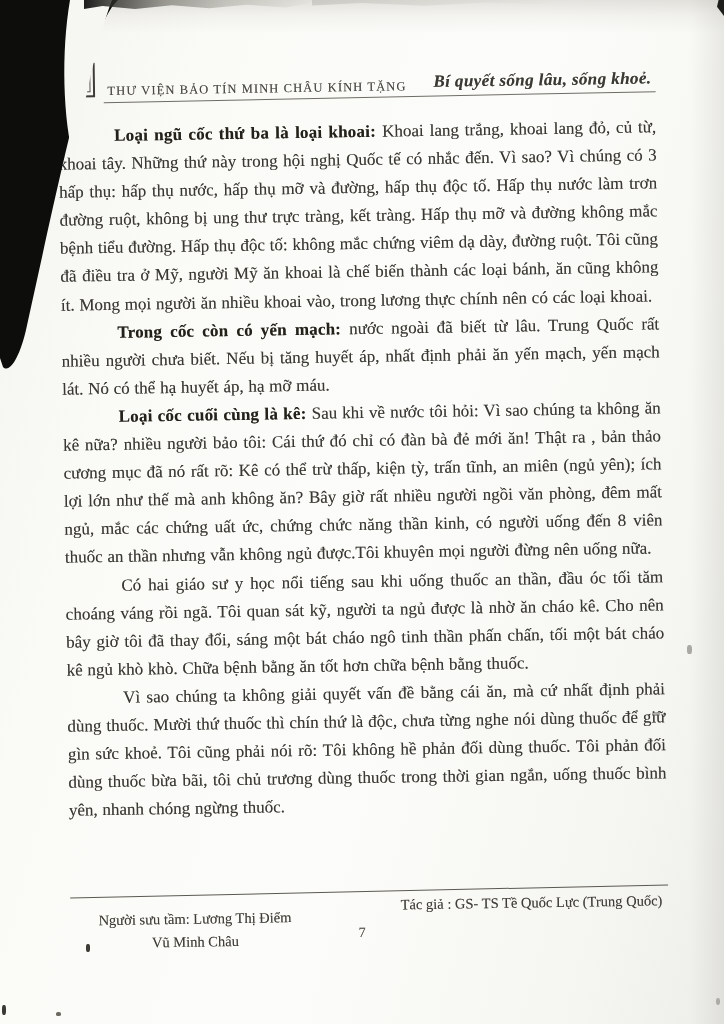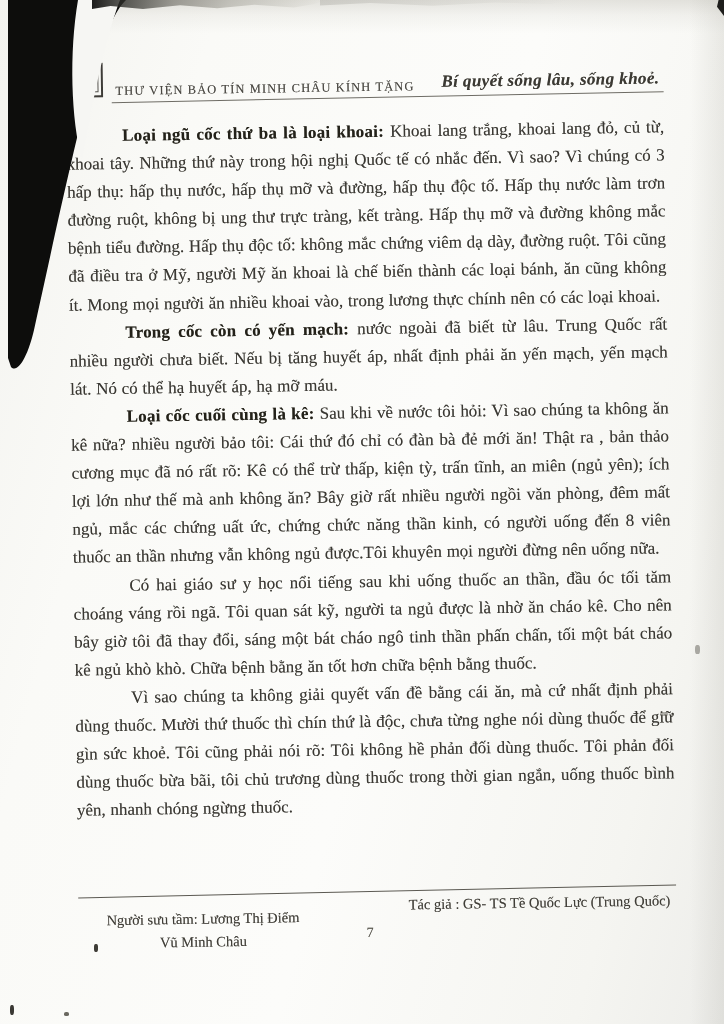--- a/index.html
+++ b/index.html
@@ -1,21 +1,21 @@
 <!DOCTYPE html>
 <html><head>
 <meta charset="utf-8">
 <style>
   html,body{margin:0;padding:0;}
   body{
     width:724px;height:1024px;overflow:hidden;position:relative;
     font-family:"Liberation Serif","DejaVu Serif",serif;
     background:linear-gradient(105deg,#f3f3ef 0%,#fafaf7 22%,#fcfcfa 55%,#f5f5f1 85%,#ededea 100%);
   }
-  .page{position:absolute;inset:0;margin-left:8px;}
+  .page{position:absolute;inset:0;}
   .top-shade{position:absolute;top:0;left:0;right:0;height:34px;
     background:linear-gradient(180deg,rgba(165,162,150,.28),rgba(165,162,150,.10) 45%,rgba(165,162,150,0) 100%);}
   .right-shade{position:absolute;top:0;right:0;bottom:0;width:34px;
     background:linear-gradient(270deg,rgba(150,148,138,.16),rgba(150,148,138,0));}
   .content{position:absolute;inset:0;transform:rotate(-0.9deg);transform-origin:362px 500px;}
 
   
   header{position:absolute;left:64px;top:64px;width:598px;height:34px;}
   .stamp{position:absolute;left:4px;top:-6px;width:34px;height:36px;}
   .lib{position:absolute;left:50px;bottom:3px;font-size:12.5px;letter-spacing:1.1px;

